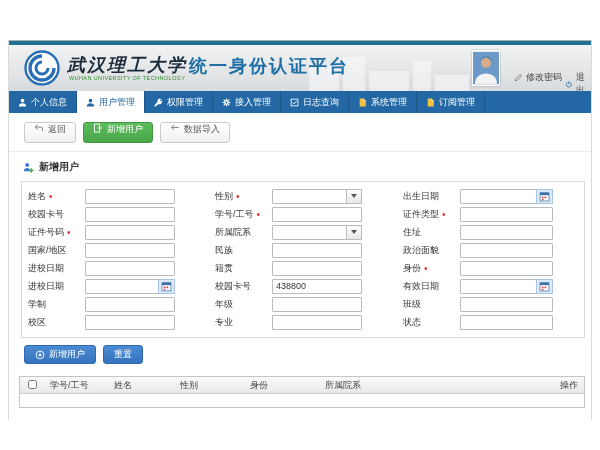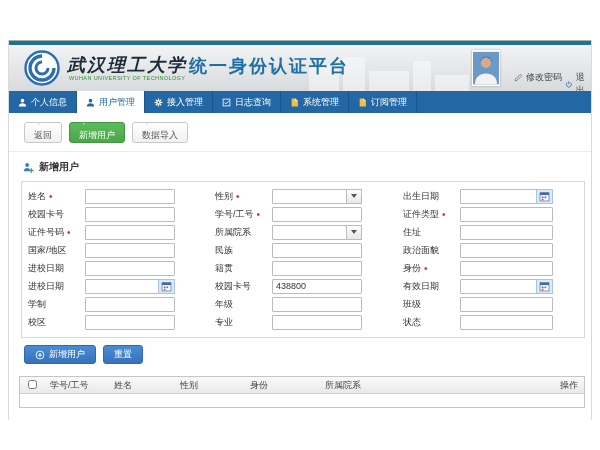--- a/index.html
+++ b/index.html
@@ -28,21 +28,21 @@
   
   .nav { height:22px; background:#2368a4; display:flex; }
   .nav a { display:flex; align-items:center; gap:4px; padding:0 9px; color:#fff;
     border-right:1px solid #1c578c; text-decoration:none; cursor:pointer; }
   .nav a svg { width:9px; height:9px; flex:none; }
   .nav a.active { background:#fff; color:#2368a4; }
   .ic-y { color:#f0c040; }
   
   .toolbar { padding:9px 0 8px 15px; display:flex; gap:7px; border-bottom:1px solid #ececec; }
   .tbtn { display:inline-flex; align-items:flex-start; gap:4px; height:21px; padding:0 9px;
-    background:linear-gradient(#fff,#f1f1f1); border:1px solid #c9c9c9; border-radius:3px; color:#555; cursor:pointer;flex-direction:column; }
+    background:linear-gradient(#fff,#f1f1f1); border:1px solid #c9c9c9; border-radius:3px; color:#555; cursor:pointer; }
   .tbtn svg { width:10px; height:10px; }
   .tbtn.green { background:linear-gradient(#5cbb5c,#4aa84a); border-color:#41983f; color:#fff; }
   
   .section-title { display:flex; align-items:center; gap:5px; padding:8px 0 7px 14px; font-weight:bold; font-size:10px; color:#333; }
   .section-title svg { width:11px; height:11px; }
   .tabs { display:flex; padding-left:14px; height:22px; position:relative; }
   .tabs::after { content:""; position:absolute; left:12px; right:6px; bottom:0; border-bottom:1px solid #d8d8d8; }
   .tab { position:relative; z-index:1; display:flex; align-items:center; padding:0 13px;
     margin-right:3px; background:#f1f1f1; border:1px solid #d8d8d8; border-bottom:none;
     border-radius:3px 3px 0 0; color:#666; cursor:pointer; }
@@ -123,20 +123,26 @@
       <span>个人信息</span>
       </a>
     <a class="active">
       <svg viewBox="0 0 16 16">
           <path d="M8 1.5a3.2 3.2 0 110 6.4 3.2 3.2 0 010-6.4zM1.5 15c0-3.5 3-5.5 6.5-5.5s6.5 2 6.5 5.5z" fill="currentColor"></path>
         </svg>
       <span>用户管理</span>
       </a>
     <a>
       <svg viewBox="0 0 16 16">
+          <path d="M10.5 1a4.5 4.5 0 00-4.2 6.1L1 12.4V15h2.6l.9-.9v-1.8h1.8l1.3-1.3A4.5 4.5 0 1010.5 1zm1.5 4.5a1.5 1.5 0 110-3 1.5 1.5 0 010 3z" fill="currentColor"></path>
+        </svg>
+      <span>权限管理</span>
+      </a>
+    <a>
+      <svg viewBox="0 0 16 16">
           <g fill="currentColor">
             <rect x="7" y="1" width="2" height="14"></rect>
             <rect x="7" y="1" width="2" height="14" transform="rotate(45 8 8)"></rect>
             <rect x="7" y="1" width="2" height="14" transform="rotate(90 8 8)"></rect>
             <rect x="7" y="1" width="2" height="14" transform="rotate(135 8 8)"></rect>
             <circle cx="8" cy="8" r="4"></circle>
           </g>
           <circle cx="8" cy="8" r="1.8" fill="#2368a4"></circle>
         </svg>
       <span>接入管理</span>

